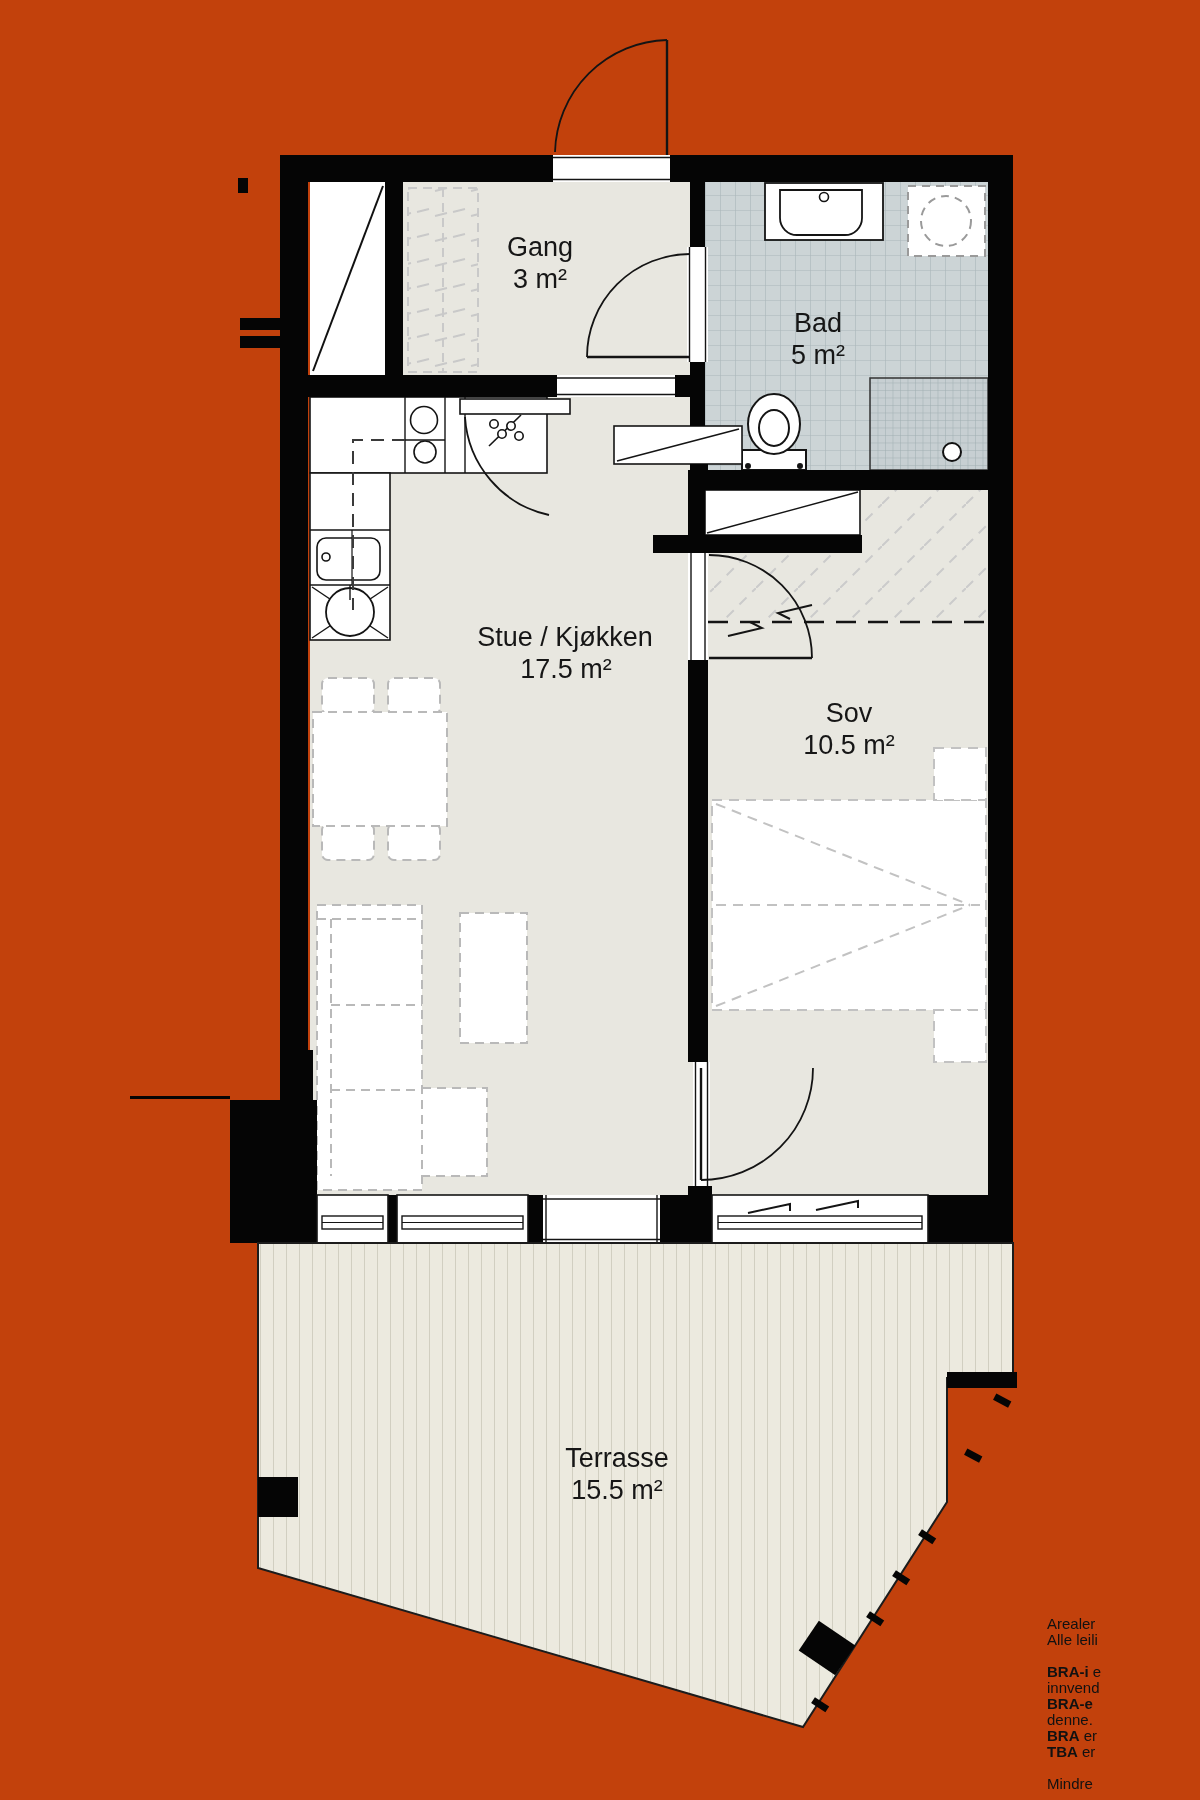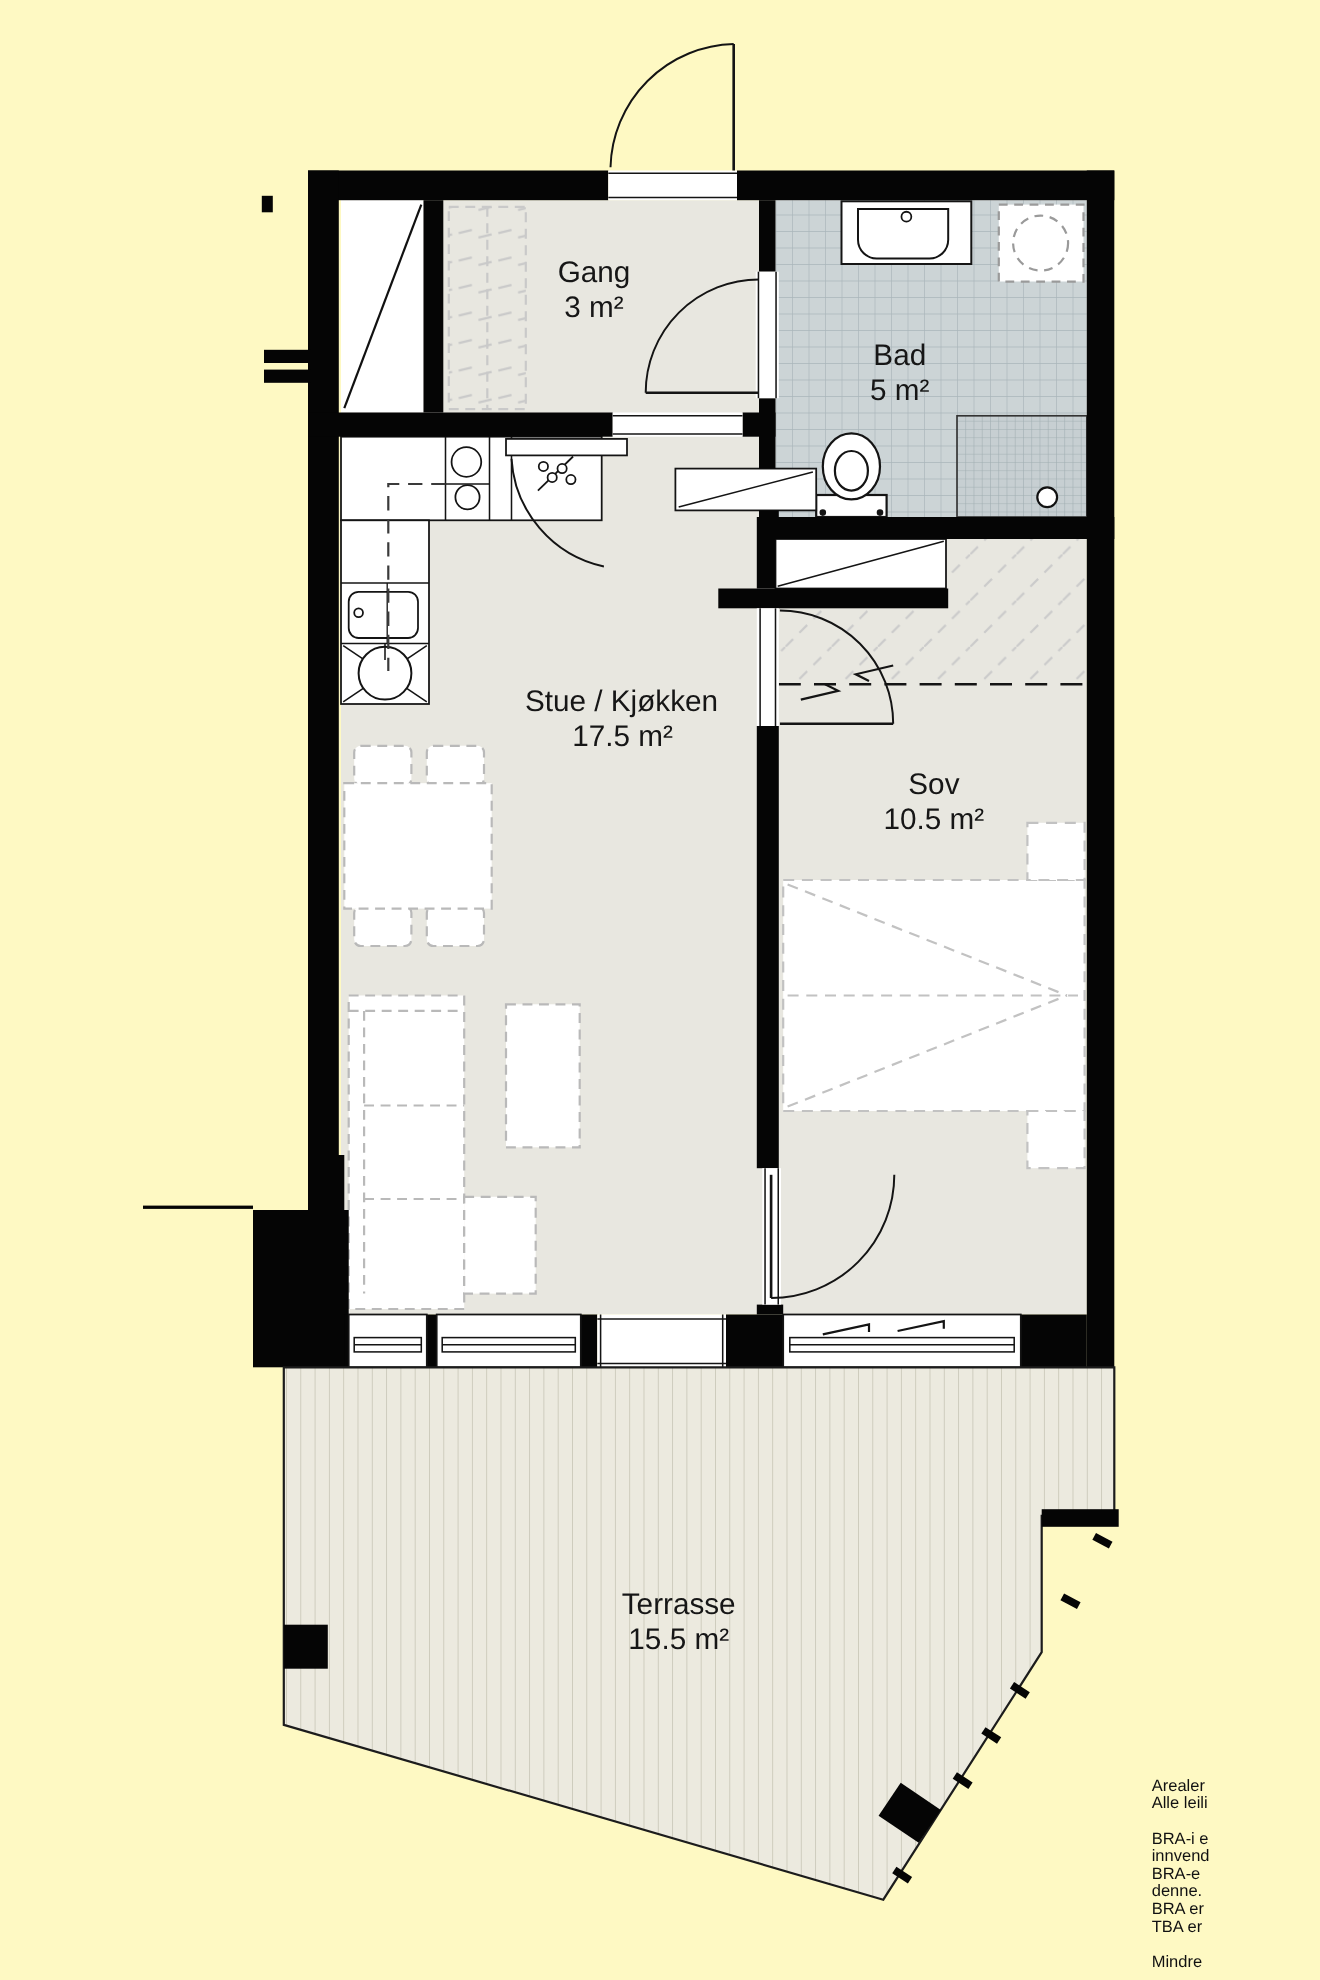--- a/index.html
+++ b/index.html
@@ -1,24 +1,24 @@
 <!DOCTYPE html>
 <html><head>
 <meta charset="utf-8">
 <style>
   html,body{margin:0;padding:0;background:#ffffff;}
-  .stage{position:relative;width:1200px;height:1800px;background:#fef9c3;overflow:hidden;
+  .stage{position:relative;width:1200px;height:1800px;background:#c2410c;overflow:hidden;
          font-family:"Liberation Sans", sans-serif;}
   svg{position:absolute;left:0;top:0;}
   svg text{font-family:"Liberation Sans", sans-serif;fill:#161616;}
   .room-label{font-size:27px;}
   #legend{position:absolute;left:1047px;top:1616px;width:200px;font-size:15px;
           line-height:16px;color:#111;}
   #legend div{white-space:nowrap;height:16px;}
-  #legend b{font-weight:normal;}
+  #legend b{font-weight:bold;}
 </style>
 </head>
 <body>
 
 <div class="stage">
 <svg width="1200" height="1800" viewBox="0 0 1200 1800">
 
   <defs>
     <pattern id="tile" width="15" height="15" patternUnits="userSpaceOnUse">
       <rect width="15" height="15" fill="#ccd4d6"></rect>

